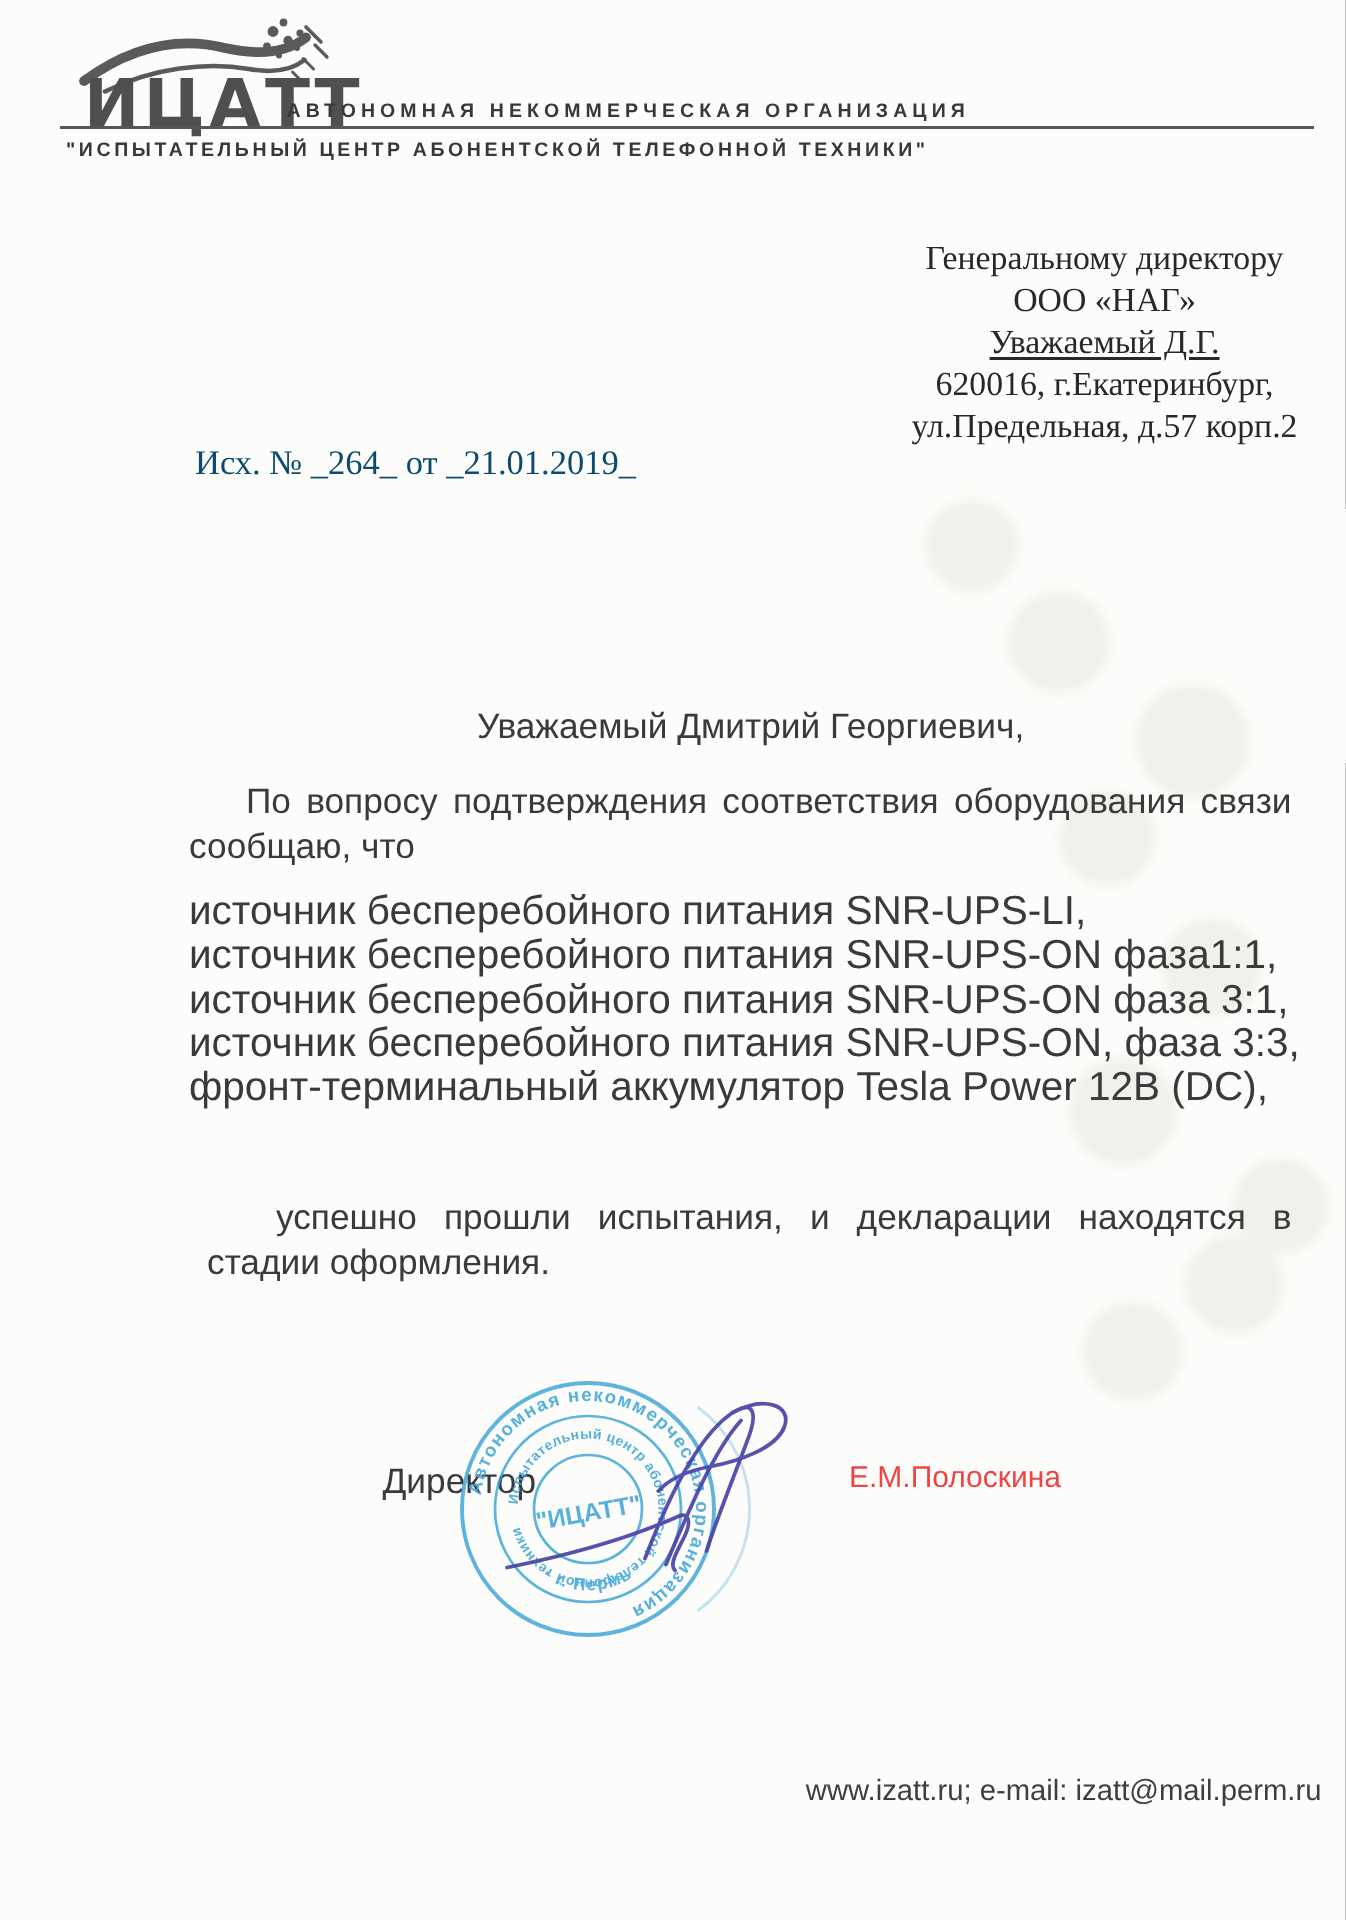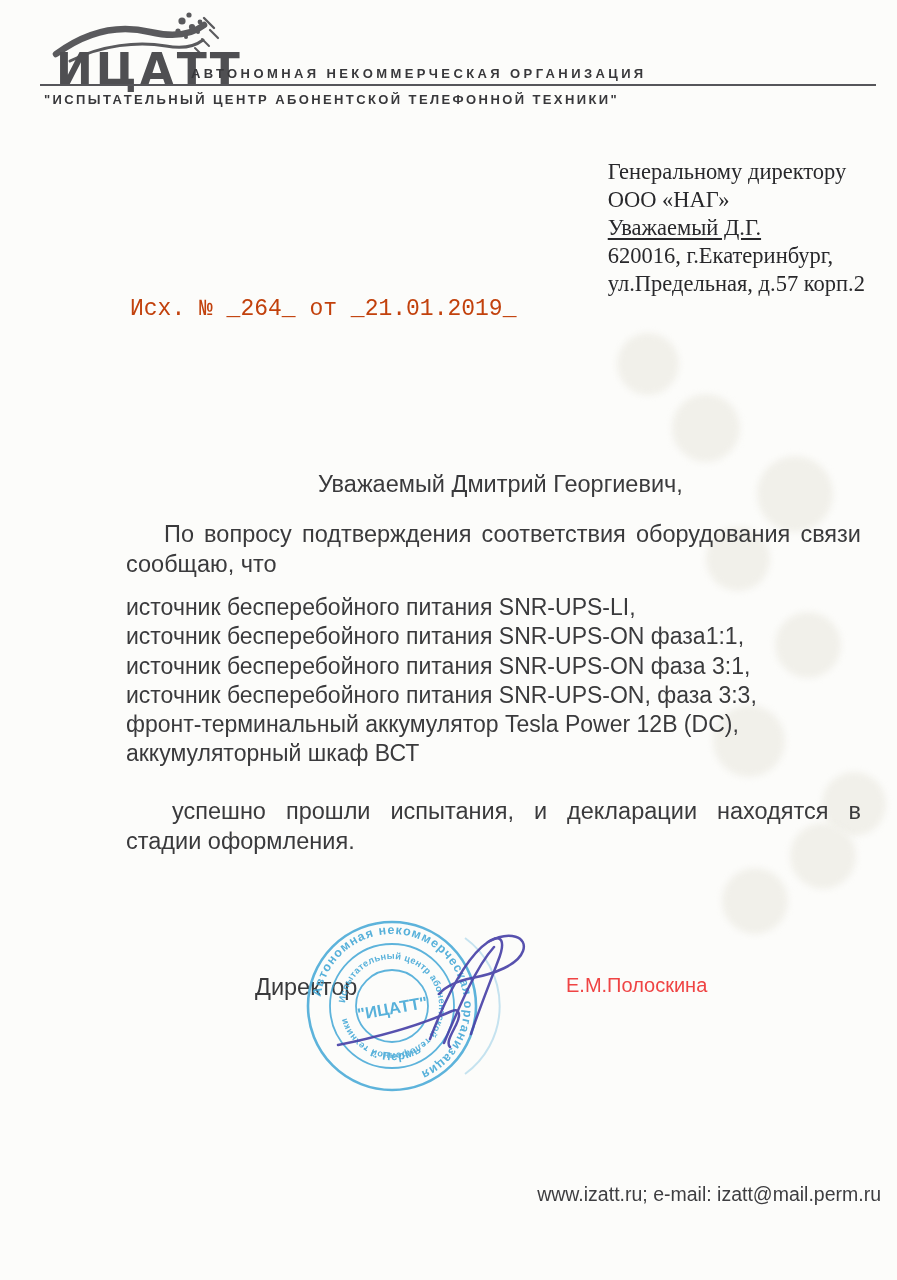--- a/index.html
+++ b/index.html
@@ -9,32 +9,32 @@
   
   .logo-swoosh{position:absolute;left:52px;top:12px;}
   .logo-text{position:absolute;left:56px;top:48px;font-family:"DejaVu Sans",sans-serif;
              font-weight:bold;font-size:44px;letter-spacing:3px;color:#4f4f52;line-height:1;}
   .org-type{position:absolute;left:191px;top:66px;font-weight:bold;font-size:13px;
             letter-spacing:3.4px;color:#38383b;white-space:nowrap;}
   .lh-rule{position:absolute;left:40px;top:84px;width:836px;height:2px;background:#56565a;}
   .org-name{position:absolute;left:44px;top:92px;font-weight:bold;font-size:13px;
             letter-spacing:2.4px;color:#38383b;white-space:nowrap;}
   
-  .recipient{position:absolute;right:32px;top:158px;text-align:left;
+  .recipient{position:absolute;right:32px;top:158px;text-align:center;
              font-family:"Liberation Serif",serif;font-size:22.5px;line-height:28px;color:#28282b;}
   .recipient .u{text-decoration:underline;text-underline-offset:3px;}
-  .ref-line{position:absolute;left:130px;top:296px;font-family:Liberation Mono, monospace;
-            font-size:23px;color:#c2410c;}
+  .ref-line{position:absolute;left:130px;top:296px;font-family:Liberation Serif, serif;
+            font-size:23px;color:#0c4a6e;}
   
   .salutation{position:absolute;left:318px;top:471px;font-size:23.5px;color:#3a3a3c;}
   .para{position:absolute;left:126px;right:36px;margin:0;font-size:23.5px;line-height:29.5px;
         text-align:justify;color:#3a3a3c;}
   .para.intro{top:520px;text-indent:38px;}
-  .para.closing{top:797px;text-indent:46px;}
-  .equipment{position:absolute;left:126px;top:593px;font-size:23px;line-height:29.3px;color:#3a3a3c;}
+  .para.closing{top:797px;text-indent:46px;margin-left:12px;}
+  .equipment{position:absolute;left:126px;top:593px;font-size:27px;line-height:29.3px;color:#3a3a3c;}
   
   .sig-title{position:absolute;left:255px;top:974px;font-size:23.5px;color:#3a3a3c;}
   .sig-name{position:absolute;left:566px;top:974px;font-size:20px;color:#ef4444;}
   .seal{position:absolute;left:260px;top:893px;}
   
   .footer{position:absolute;right:16px;top:1183px;text-align:right;font-size:19.5px;
           line-height:23.5px;color:#3e3e41;}
 </style>
 </head>
 <body>
@@ -87,21 +87,20 @@
 
   <div class="salutation">Уважаемый Дмитрий Георгиевич,</div>
   <p class="para intro">По вопросу подтверждения соответствия оборудования связи сообщаю, что</p>
 
   <div class="equipment">
     <div>источник бесперебойного питания SNR-UPS-LI,</div>
     <div>источник бесперебойного питания SNR-UPS-ON фаза1:1,</div>
     <div>источник бесперебойного питания SNR-UPS-ON фаза 3:1,</div>
     <div>источник бесперебойного питания SNR-UPS-ON, фаза 3:3,</div>
     <div>фронт-терминальный аккумулятор Tesla Power 12В (DC),</div>
-    <div>аккумуляторный шкаф ВСТ</div>
   </div>
 
   <p class="para closing">успешно прошли испытания, и декларации находятся в стадии оформления.</p>
 
   <div class="sig-title">Директор</div>
   <div class="sig-name">Е.М.Полоскина</div>
 
   <svg class="seal" width="350" height="240" viewBox="0 0 350 240">
     <defs>
       <path id="outerArc" d="M 60 113 a 72 72 0 1 1 144 0 a 72 72 0 1 1 -144 0" fill="none"></path>

